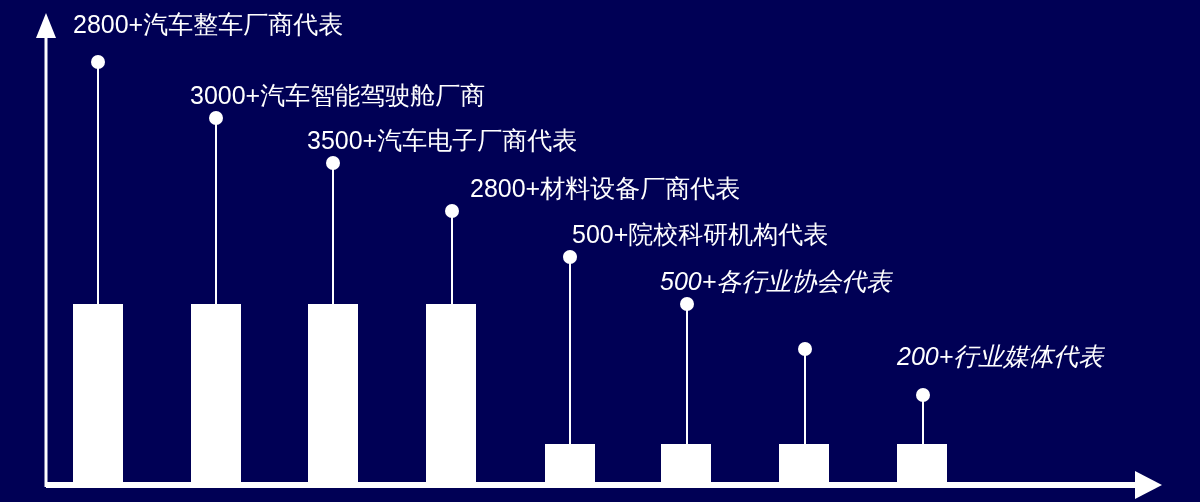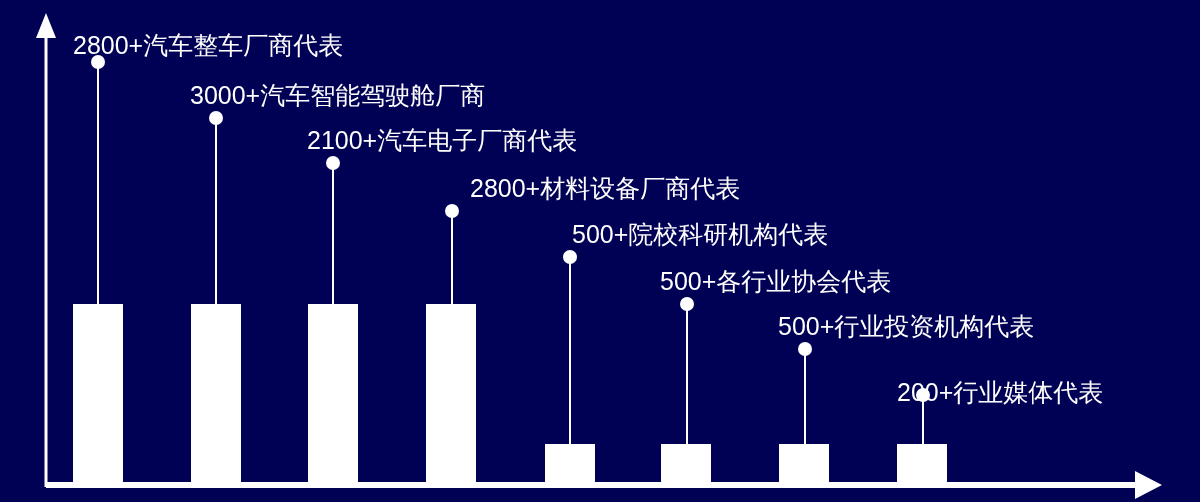--- a/index.html
+++ b/index.html
@@ -69,43 +69,42 @@
   <div class="bar" style="left:191px; top:304px; width:50px; height:179px;"></div>
   <div class="bar" style="left:308px; top:304px; width:50px; height:179px;"></div>
   <div class="bar" style="left:426px; top:304px; width:50px; height:179px;"></div>
   <div class="bar" style="left:545px; top:444px; width:50px; height:39px;"></div>
   <div class="bar" style="left:661px; top:444px; width:50px; height:39px;"></div>
   <div class="bar" style="left:779px; top:444px; width:50px; height:39px;"></div>
   <div class="bar" style="left:897px; top:444px; width:50px; height:39px;"></div>
 
   <div class="leader-stem" style="left:97px;  top:62px;  height:242px;"></div>
   <div class="leader-dot" style="left:91px;  top:55px;"></div>
-  <div class="callout-label" style="left:73px;  top:33px;">2800+汽车整车厂商代表</div>
+  <div class="callout-label" style="left:73px;  top:12px;">2800+汽车整车厂商代表</div>
 
   <div class="leader-stem" style="left:215px; top:118px; height:186px;"></div>
   <div class="leader-dot" style="left:209px; top:111px;"></div>
   <div class="callout-label" style="left:190px; top:83px;">3000+汽车智能驾驶舱厂商</div>
 
   <div class="leader-stem" style="left:332px; top:163px; height:141px;"></div>
   <div class="leader-dot" style="left:326px; top:156px;"></div>
-  <div class="callout-label" style="left:307px; top:128px;">2100+汽车电子厂商代表</div>
+  <div class="callout-label" style="left:307px; top:128px;">3500+汽车电子厂商代表</div>
 
   <div class="leader-stem" style="left:451px; top:211px; height:93px;"></div>
   <div class="leader-dot" style="left:445px; top:204px;"></div>
   <div class="callout-label" style="left:426px; top:176px;margin-left:44px;">2800+材料设备厂商代表</div>
 
   <div class="leader-stem" style="left:569px; top:257px; height:187px;"></div>
   <div class="leader-dot" style="left:563px; top:250px;"></div>
   <div class="callout-label" style="left:572px; top:222px;">500+院校科研机构代表</div>
 
   <div class="leader-stem" style="left:686px; top:304px; height:140px;"></div>
   <div class="leader-dot" style="left:680px; top:297px;"></div>
-  <div class="callout-label" style="left:660px; top:269px;">500+各行业协会代表</div>
+  <div class="callout-label" style="left:660px; top:269px;font-style:italic;">500+各行业协会代表</div>
 
   <div class="leader-stem" style="left:804px; top:349px; height:95px;"></div>
   <div class="leader-dot" style="left:798px; top:342px;"></div>
-  <div class="callout-label" style="left:778px; top:314px;">500+行业投资机构代表</div>
 
   <div class="leader-stem" style="left:922px; top:395px; height:49px;"></div>
   <div class="leader-dot" style="left:916px; top:388px;"></div>
-  <div class="callout-label" style="left:897px; top:380px;">200+行业媒体代表</div>
+  <div class="callout-label" style="left:897px; top:344px;font-style:italic;">200+行业媒体代表</div>
 
 </div>
 
 </body></html>

